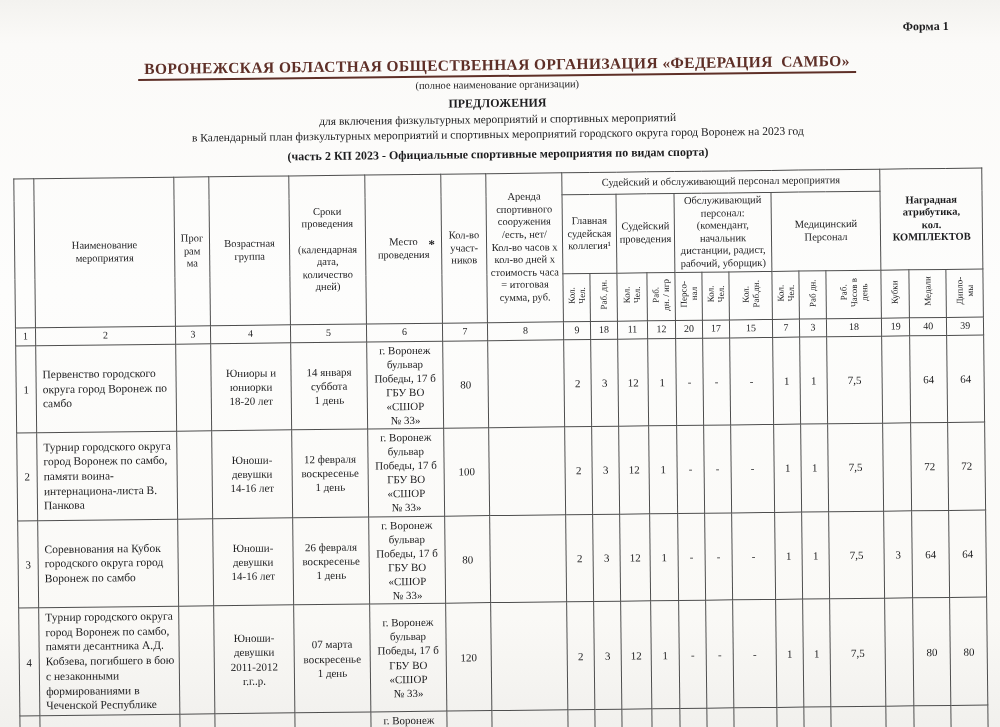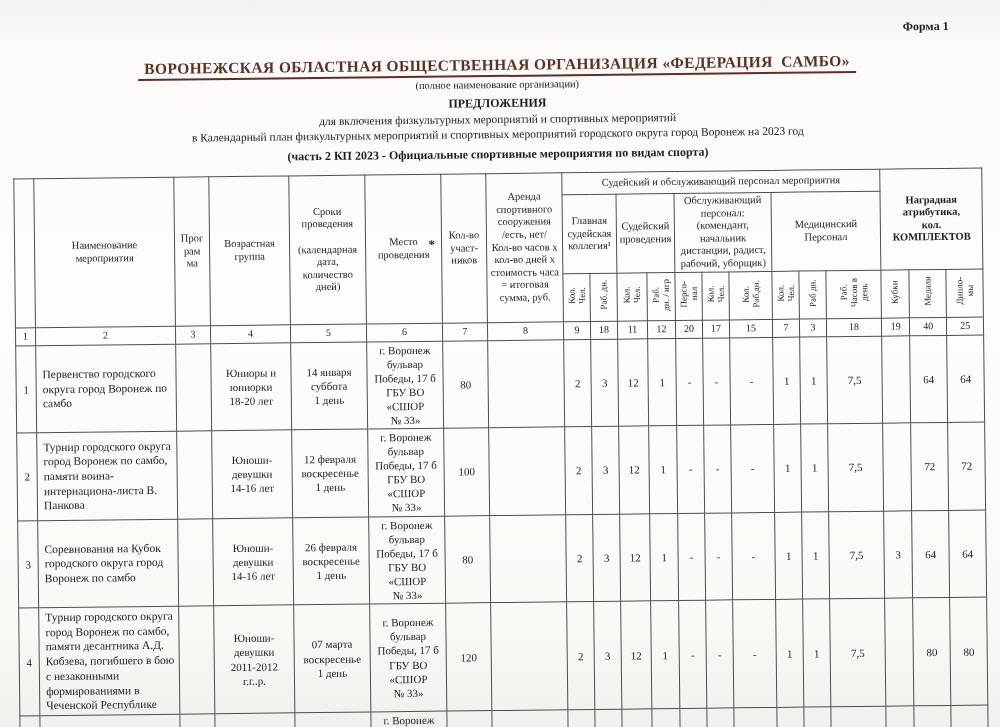--- a/index.html
+++ b/index.html
@@ -187,21 +187,21 @@
           <td>11</td>
           <td>12</td>
           <td>20</td>
           <td>17</td>
           <td>15</td>
           <td>7</td>
           <td>3</td>
           <td>18</td>
           <td>19</td>
           <td>40</td>
-          <td>25</td>
+          <td>39</td>
         </tr>
     <tr>
           <td>1</td>
           <td class="name">Первенство городского округа город Воронеж по самбо</td>
           <td></td>
           <td>Юниоры и
 юниорки
 18-20 лет</td>
           <td>14 января
 суббота

